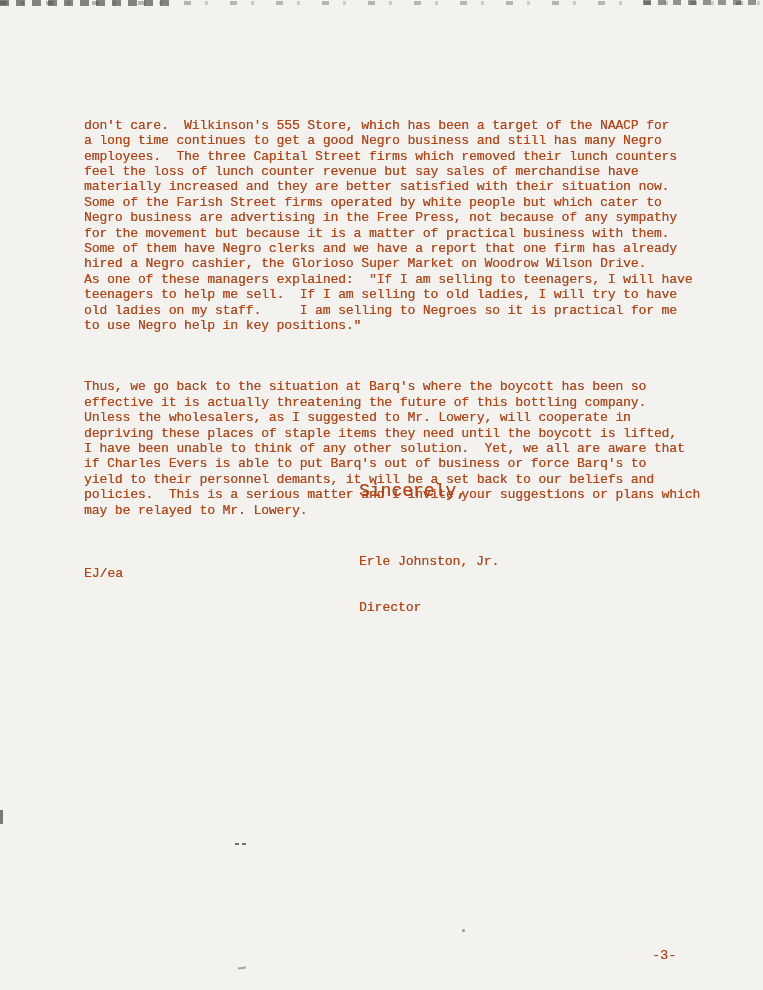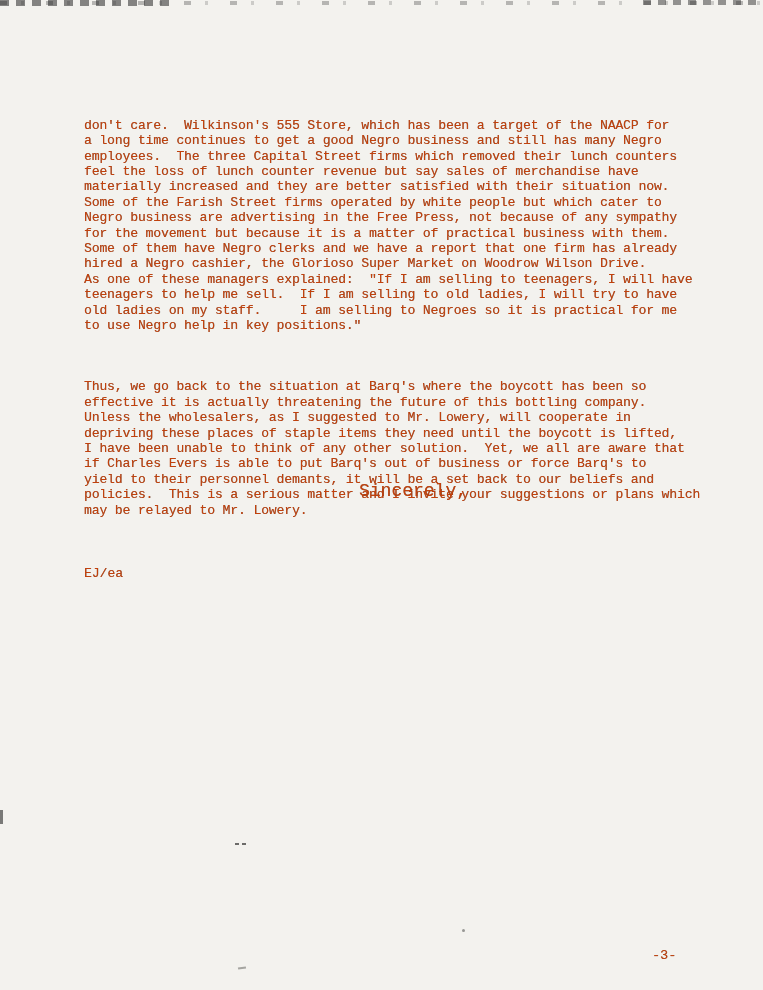--- a/index.html
+++ b/index.html
@@ -159,18 +159,22 @@
 depriving these places of staple items they need until the boycott is lifted,
 I have been unable to think of any other solution.  Yet, we all are aware that
 if Charles Evers is able to put Barq's out of business or force Barq's to
 yield to their personnel demants, it will be a set back to our beliefs and
 policies.  This is a serious matter and I invite your suggestions or plans which
 may be relayed to Mr. Lowery.</div>
   </div>
 
   <div class="closing">Sincerely,</div>
 
+  <div class="signature-block">
+    <div>Erle Johnston, Jr.</div>
+    <div>Director</div>
+  </div>
 
   <div class="initials">EJ/ea</div>
 
   <div class="page-number">-3-</div>
 
 </div>
 
 </body></html>

